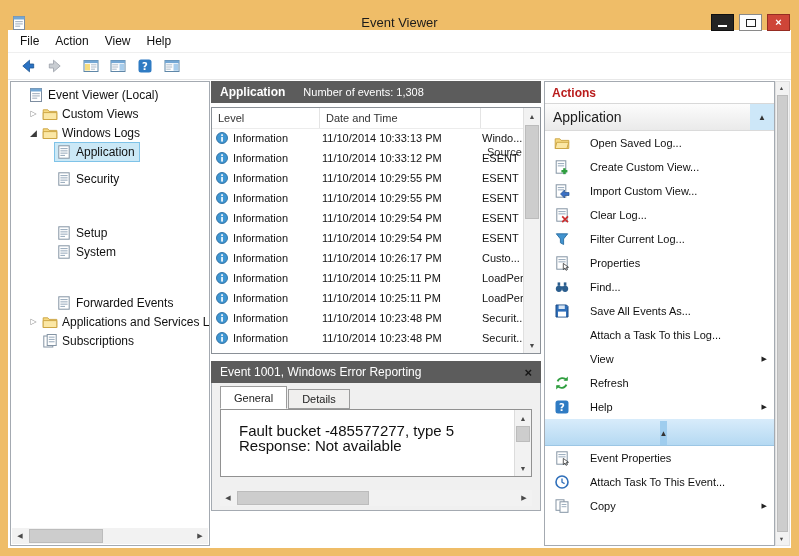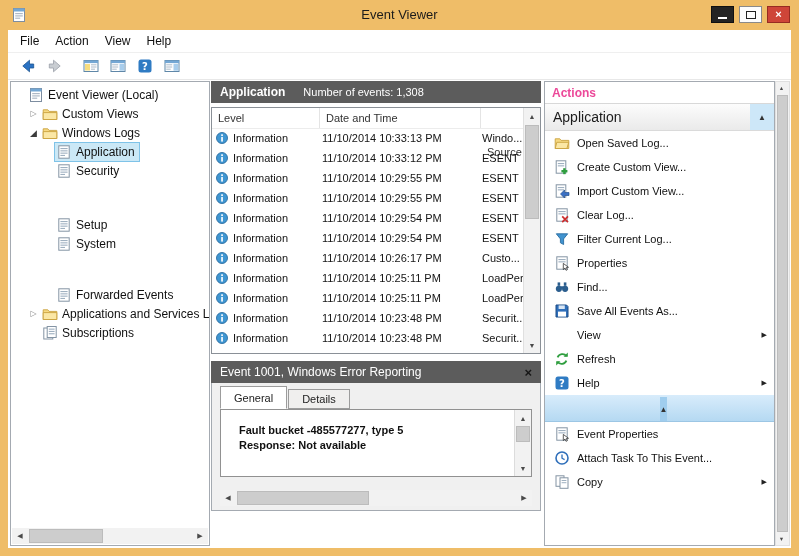--- a/index.html
+++ b/index.html
@@ -1,20 +1,20 @@
 <!DOCTYPE html>
 <html><head>
 <meta charset="utf-8">
 <style>
   html,body{margin:0;padding:0;}
   body{width:799px;height:556px;overflow:hidden;background:#fff;
        font-family:"Liberation Sans","DejaVu Sans",sans-serif;}
   .window{position:relative;width:799px;height:556px;background:#efbd68;}
   
-  .titlebar{position:absolute;left:0;top:0;right:0;height:30px;}
+  .titlebar{position:absolute;left:0;top:8px;right:0;height:30px;}
   .app-icon{position:absolute;left:11px;top:7px;width:16px;height:16px;}
   .win-title{position:absolute;left:0;right:0;top:0;height:30px;line-height:30px;
              text-align:center;font-size:13px;color:#1b1b1b;}
   .controls{position:absolute;right:9px;top:6px;display:flex;gap:5px;z-index:5;}
   .ctrl{width:21px;height:15px;display:flex;align-items:center;justify-content:center;}
   .ctrl.min{background:#232323;border:1px solid #101010;}
   .ctrl.min i{display:block;width:9px;height:2px;background:#fff;margin-top:7px;}
   .ctrl.max{background:#fdfdfd;border:1px solid #8a8a8a;}
   .ctrl.max i{display:block;width:8px;height:6px;border:1px solid #222;}
   .ctrl.close{background:#ce4538;border:1px solid #962c22;color:#fff;font-size:11px;font-weight:bold;line-height:1;}
@@ -70,41 +70,41 @@
                   padding:0 9px;font-size:12px;}
   .preview-close{margin-left:auto;color:#161616;font-size:13px;font-weight:bold;}
   .preview-body{position:absolute;left:0;right:0;top:22px;bottom:0;background:#f0f0f0;
                 border:1px solid #a4aab1;border-top:none;}
   .tabs{position:absolute;left:8px;top:5px;height:21px;display:flex;gap:1px;align-items:flex-end;z-index:2;}
   .tab{padding:0 13px;font-size:11px;color:#222;background:#f0efee;border:1px solid #9c9c9c;
        height:18px;display:flex;align-items:center;}
   .tab.active{background:#fff;height:21px;border-bottom:1px solid #fff;}
   .preview-content{position:absolute;left:8px;right:8px;top:26px;height:66px;background:#fff;
                    border:1px solid #919191;overflow:hidden;z-index:1;}
-  .pc-lines{padding:13px 0 0 18px;font-size:11px;color:#111;line-height:15px;font-weight:bold;}
+  .pc-lines{padding:13px 0 0 18px;font-size:15px;color:#111;line-height:15px;}
   .pc-vscroll{position:absolute;right:0;top:0;bottom:0;width:16px;background:#f2f2f2;border-left:1px solid #dcdcdc;}
   .pc-vscroll .up{position:absolute;top:0;right:0;}
   .pc-vscroll .down{position:absolute;bottom:0;right:0;}
   .pc-vscroll .thumb{top:16px;left:1px;right:1px;height:14px;}
   .preview-hscroll{position:absolute;left:8px;right:8px;bottom:4px;height:16px;background:#f2f2f2;
                    display:flex;justify-content:space-between;}
   .preview-hscroll .thumb{left:17px;top:1px;bottom:1px;width:130px;}
   
   .actions-panel{left:536px;right:16px;top:2px;bottom:2px;overflow:hidden;}
   .actions-header{height:21px;display:flex;align-items:center;padding-left:7px;font-size:12px;
-                  font-weight:bold;color:#ec4899;border-bottom:1px solid #d8d8d8;}
+                  font-weight:bold;color:#b91c1c;border-bottom:1px solid #d8d8d8;}
   #actions-scroll{position:absolute;left:0;right:0;top:22px;bottom:0;overflow:hidden;}
   .grp-header{height:26px;display:flex;align-items:center;padding-left:8px;font-size:14px;color:#1c1c1c;
               background:linear-gradient(#fcfcfc,#eaeaea);border-bottom:1px solid #dadada;}
   .grp-header.hl2{background:linear-gradient(#d8ecfb,#b5d9f2);border-bottom-color:#9cc6e4;flex-direction:column;}
   .grp-title{flex:1;overflow:hidden;white-space:nowrap;padding-right:2px;}
   .grp-arrow{flex:0 0 24px;height:100%;display:flex;align-items:center;justify-content:center;
              font-size:8px;color:#333;background:#cde7f8;}
   .grp-header.hl2 .grp-arrow{background:#9fcdee;}
-  .action-item{height:24px;display:flex;align-items:center;gap:7px;padding-left:9px;font-size:11px;color:#111;}
+  .action-item{height:24px;display:flex;align-items:center;gap:20px;padding-left:9px;font-size:11px;color:#111;}
   .ai-label{white-space:nowrap;overflow:hidden;}
   .sub-arrow{margin-left:auto;margin-right:7px;font-size:7px;color:#222;}
   .actions-vscroll{position:absolute;right:1px;top:2px;width:13px;bottom:2px;background:#f2f2f2;border:1px solid #e0e0e0;}
   .actions-vscroll .sb-btn{width:11px;height:12px;font-size:5.5px;}
   .actions-vscroll .up{position:absolute;top:0;left:0;}
   .actions-vscroll .down{position:absolute;bottom:0;left:0;}
   .actions-vscroll .thumb{top:13px;bottom:13px;left:1px;right:1px;}
 </style>
 </head>
 <body>
@@ -251,21 +251,21 @@
                     <rect x="2.8" y="1.8" width="10.4" height="12.4" fill="#fff" stroke="#8494a4"></rect>
                     <rect x="4.4" y="4" width="7.2" height="1.1" fill="#9fb0c0"></rect>
                     <rect x="4.4" y="6.3" width="7.2" height="1.1" fill="#9fb0c0"></rect>
                     <rect x="4.4" y="8.6" width="7.2" height="1.1" fill="#9fb0c0"></rect>
                     <rect x="4.4" y="10.9" width="4.6" height="1.1" fill="#9fb0c0"></rect>
                   </svg>
                 </span>
                 <span class="tree-label">Application</span>
               </span>
             </div>
-            <div class="tree-row" style="padding-left: 30px;">
+            <div class="tree-row" style="padding-left: 30px; margin-top: 8px;">
               <span class="expander"></span>
               <span class="hl">
                 <span class="icon">
                   <svg viewBox="0 0 16 16">
                     <rect x="2.8" y="1.8" width="10.4" height="12.4" fill="#fff" stroke="#8494a4"></rect>
                     <rect x="4.4" y="4" width="7.2" height="1.1" fill="#9fb0c0"></rect>
                     <rect x="4.4" y="6.3" width="7.2" height="1.1" fill="#9fb0c0"></rect>
                     <rect x="4.4" y="8.6" width="7.2" height="1.1" fill="#9fb0c0"></rect>
                     <rect x="4.4" y="10.9" width="4.6" height="1.1" fill="#9fb0c0"></rect>
                   </svg>
@@ -644,20 +644,24 @@
                 <svg viewBox="0 0 16 16">
                   <path d="M2 2h10.5L14 3.5V14H2z" fill="#2f6fba" stroke="#1d4c86"></path>
                   <rect x="4.6" y="2.4" width="6.2" height="3.6" fill="#d9e6f4"></rect>
                   <rect x="4" y="8.6" width="8" height="5" fill="#fff"></rect>
                 </svg>
               </span>
               <span class="ai-label">Save All Events As...</span>
             </div>
             <div class="action-item">
               <span class="icon"></span>
+              <span class="ai-label">Attach a Task To this Log...</span>
+            </div>
+            <div class="action-item">
+              <span class="icon"></span>
               <span class="ai-label">View</span>
               <span class="sub-arrow">▶</span>
             </div>
             <div class="action-item">
               <span class="icon">
                 <svg viewBox="0 0 16 16">
                   <path d="M12.6 5.2A5.2 5.2 0 0 0 3.6 6.4" fill="none" stroke="#2f9e3f" stroke-width="1.8"></path>
                   <path d="M13.8 1.6v4.2H9.6z" fill="#2f9e3f"></path>
                   <path d="M3.4 10.8a5.2 5.2 0 0 0 9-1.2" fill="none" stroke="#2f9e3f" stroke-width="1.8"></path>
                   <path d="M2.2 14.4v-4.2h4.2z" fill="#2f9e3f"></path>

